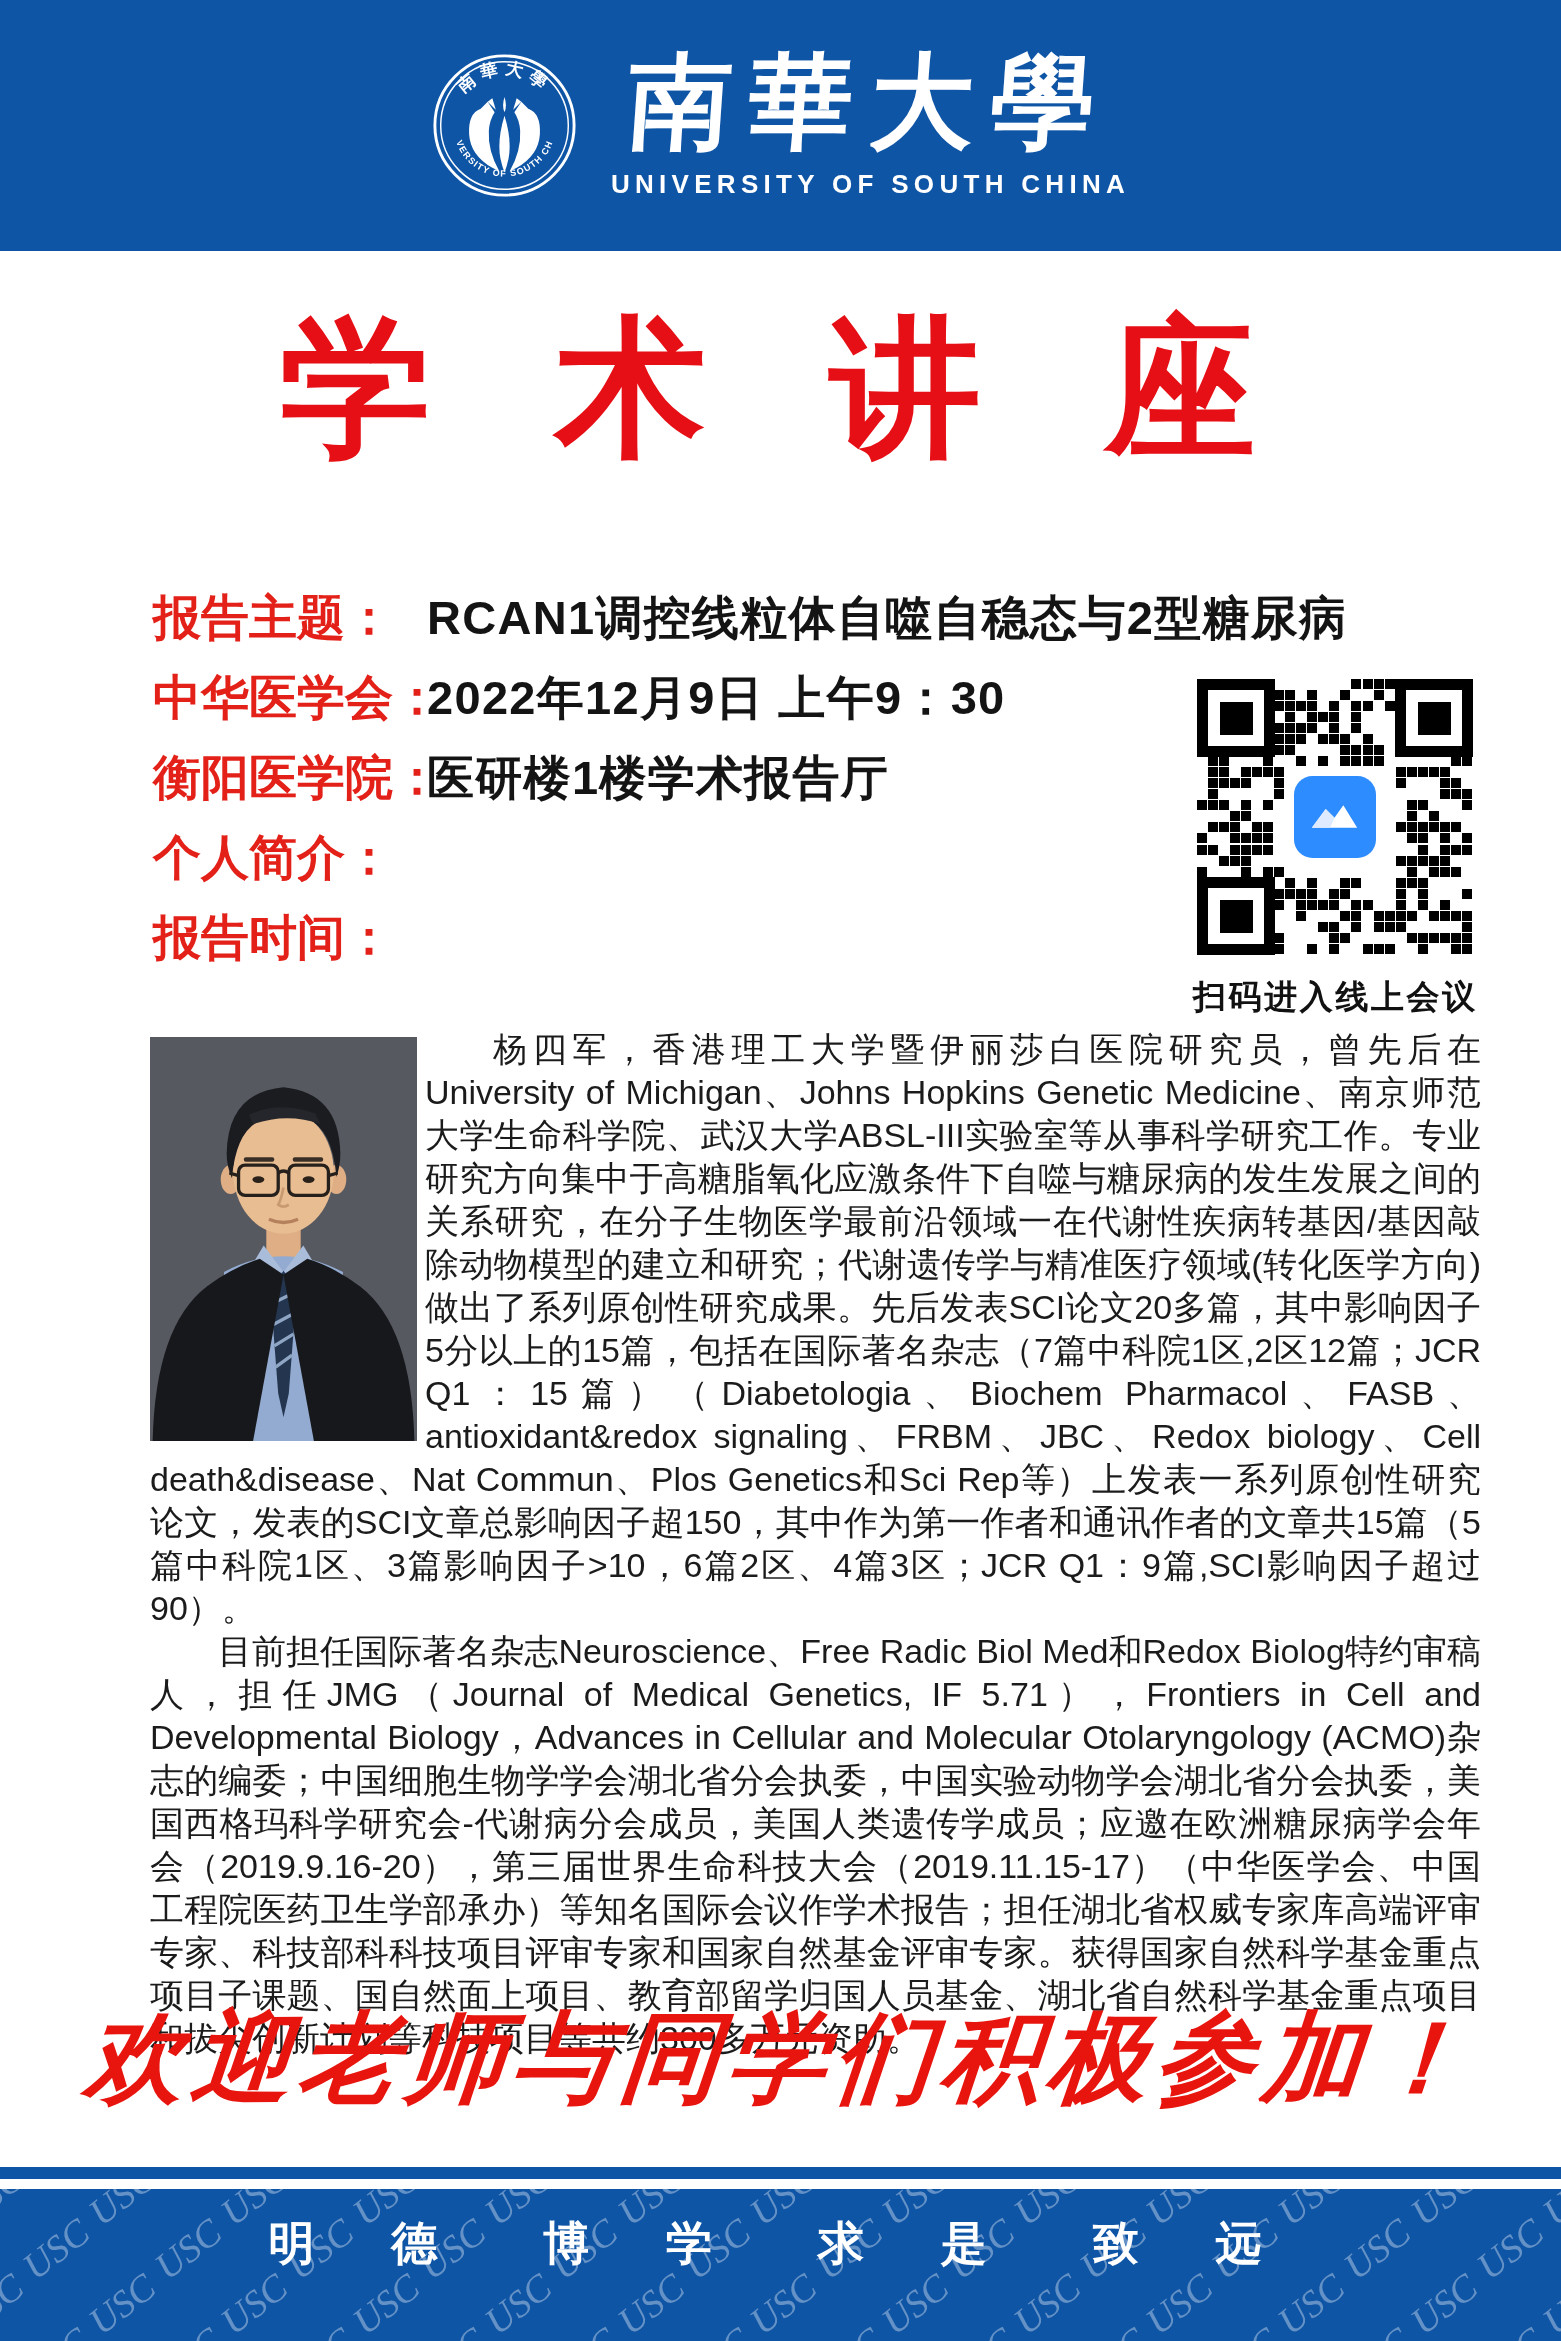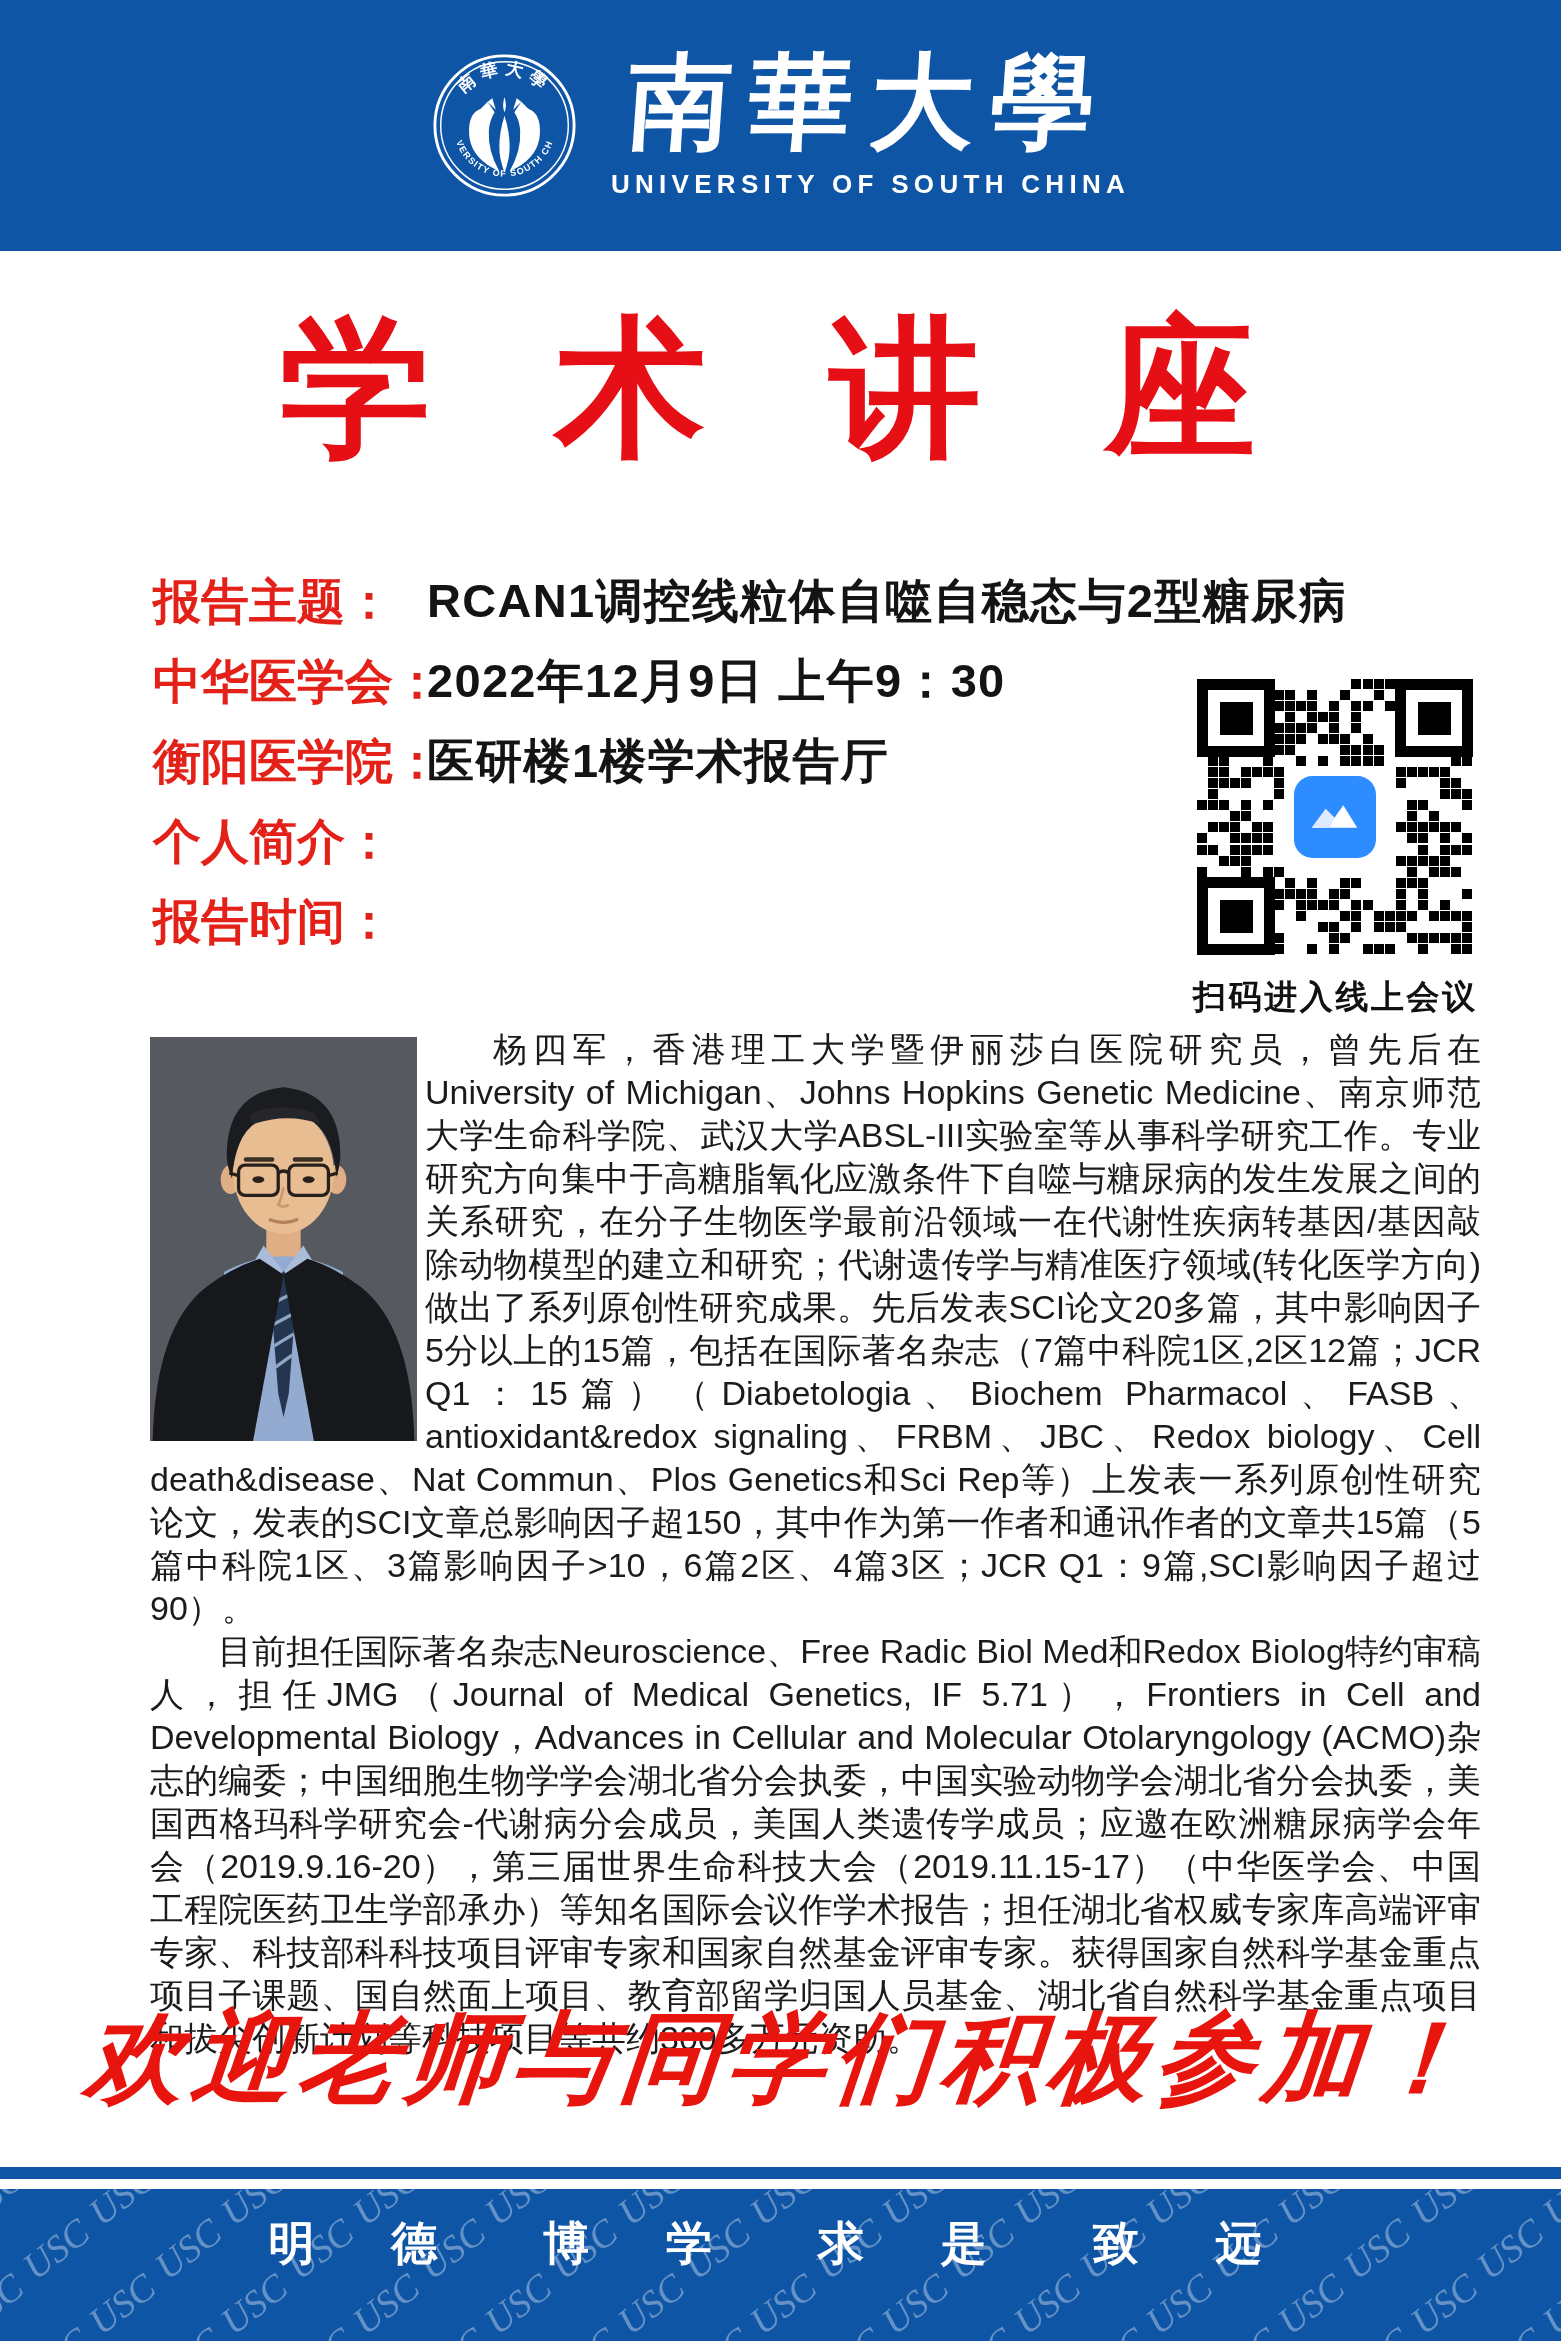--- a/index.html
+++ b/index.html
@@ -16,21 +16,21 @@
             font-size:104px; letter-spacing:17px; line-height:1; white-space:nowrap; transform:skewX(-4deg); }
   .uni-en { color:#fff; font-weight:700; font-size:26px; letter-spacing:5.3px; margin-top:13.2px; white-space:nowrap; }
 
   
   .main-title { position:absolute; left:0; top:309px; width:100%; text-align:center;
                 color:#E60F15; font-weight:900; font-size:151px; line-height:1.05;
                 letter-spacing:26.4px; word-spacing:29px; white-space:nowrap; }
 
   
   .info { position:absolute; left:153px; top:570px; }
-  .info-row { display:flex; align-items:flex-start; height:80px; }
+  .info-row { display:flex; align-items:flex-end; height:80px; }
   .info-label { width:274px; font-size:48px; font-weight:900; color:#E32119; white-space:pre; flex:0 0 auto; }
   .info-value { font-size:47px; font-weight:700; color:#141414; letter-spacing:1.3px; white-space:nowrap; }
 
   
   .qr-block { position:absolute; left:1193px; top:675px; width:284px; }
   .qr { position:relative; width:284px; height:284px; background:#fff; }
   .qr-modules div { position:absolute; width:10px; height:10px; background:#000; }
   .finder { position:absolute; width:78px; height:78px; background:#000; }
   .finder::before { content:""; position:absolute; left:11.2px; top:11.2px; width:56px; height:56px; background:#fff; }
   .finder::after  { content:""; position:absolute; left:22.5px; top:22.5px; width:33px; height:33px; background:#000; }

